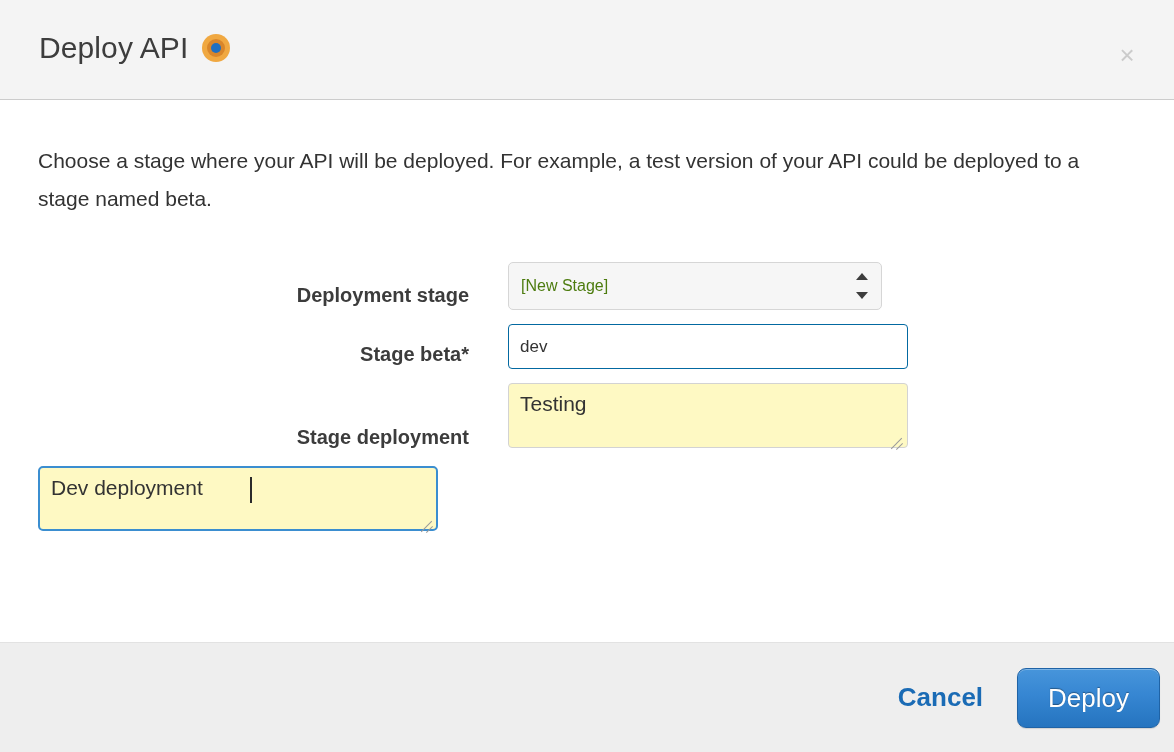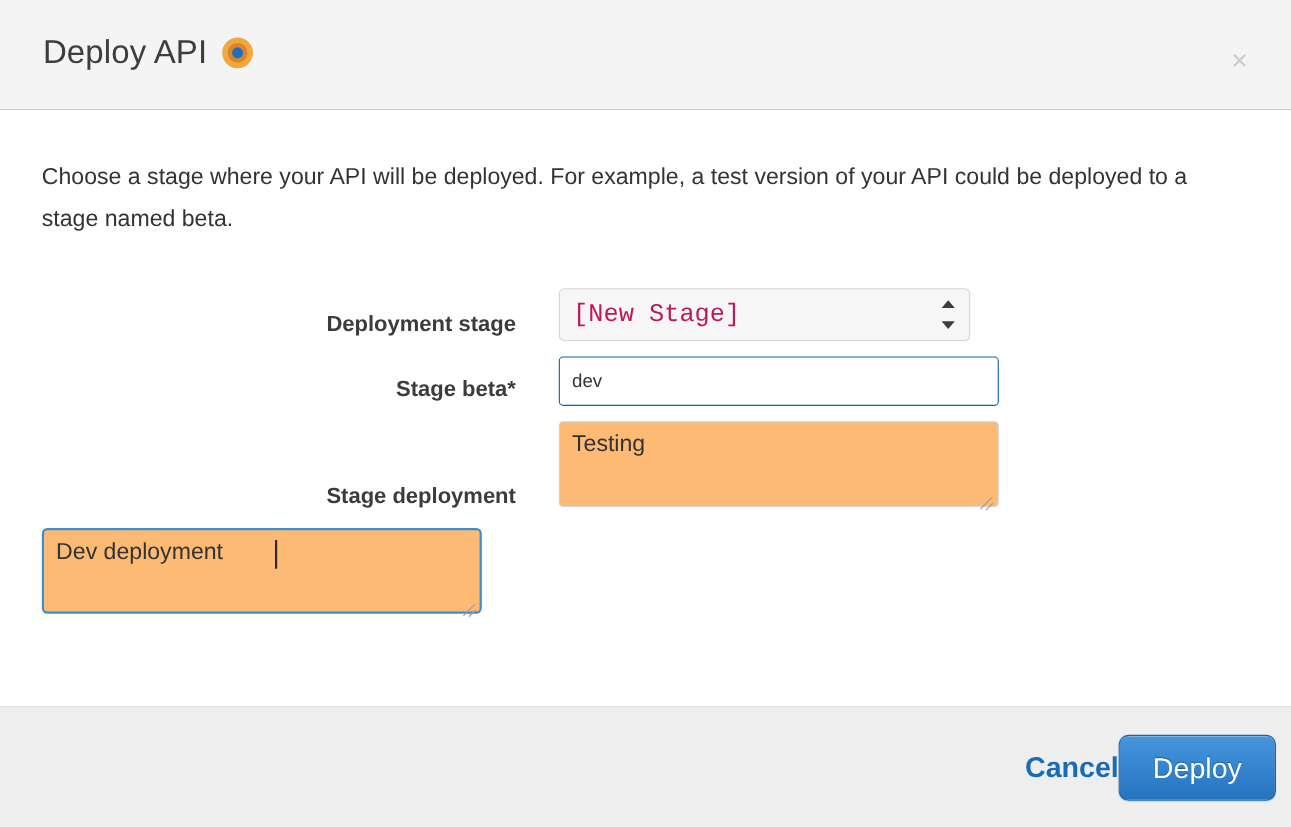--- a/index.html
+++ b/index.html
@@ -128,23 +128,23 @@
     line-height: 30px;
   }
   .form-control {
     flex: 0 0 auto;
   }
 
   select.stage-select {
     width: 374px;
     height: 48px;
     box-sizing: border-box;
-    font-size: 23px;
-    font-family: Liberation Mono, monospace;
-    color: #be185d;
+    font-size: 16px;
+    font-family: Liberation Sans, sans-serif;
+    color: #4d7c0f;
     background-color: #f6f6f6;
     border: 1px solid #d6d6d6;
     border-radius: 5px;
     padding: 0 34px 0 12px;
     -webkit-appearance: none;
     -moz-appearance: none;
     appearance: none;
     line-height: 46px;
   }
   .select-wrap {
@@ -183,26 +183,26 @@
     background: #ffffff;
     border: 1px solid #0369a1;
     border-radius: 4px;
     padding: 0 11px;
     outline: none;
   }
 
   .ta-wrap { position: relative; display: inline-block; }
   textarea.area-field {
     width: 400px;
-    height: 78px;
+    height: 65px;
     box-sizing: border-box;
     font-size: 21px;
     font-family: "Liberation Sans", sans-serif;
     color: #333333;
-    background: #fdba74;
+    background: #fef9c3;
     border: 1px solid #d3d3d3;
     border-radius: 4px;
     padding: 7px 11px;
     resize: none;
     outline: none;
     line-height: 26px;
     overflow: hidden;
   }
   textarea.focused {
     border: 2px solid #3b8ed0;
@@ -239,20 +239,21 @@
   .modal-footer {
     flex: 0 0 auto;
     height: 110px;
     box-sizing: border-box;
     background: #eeeeee;
     border-top: 1px solid #e2e2e2;
     display: flex;
     align-items: center;
     justify-content: flex-end;
     padding-right: 14px;
+    gap: 34px;
   }
   .cancel-link {
     font-size: 26px;
     font-weight: bold;
     color: #1a6bb5;
     text-decoration: none;
     cursor: pointer;
     font-family: "Liberation Sans", sans-serif;
     background: none;
     border: none;

